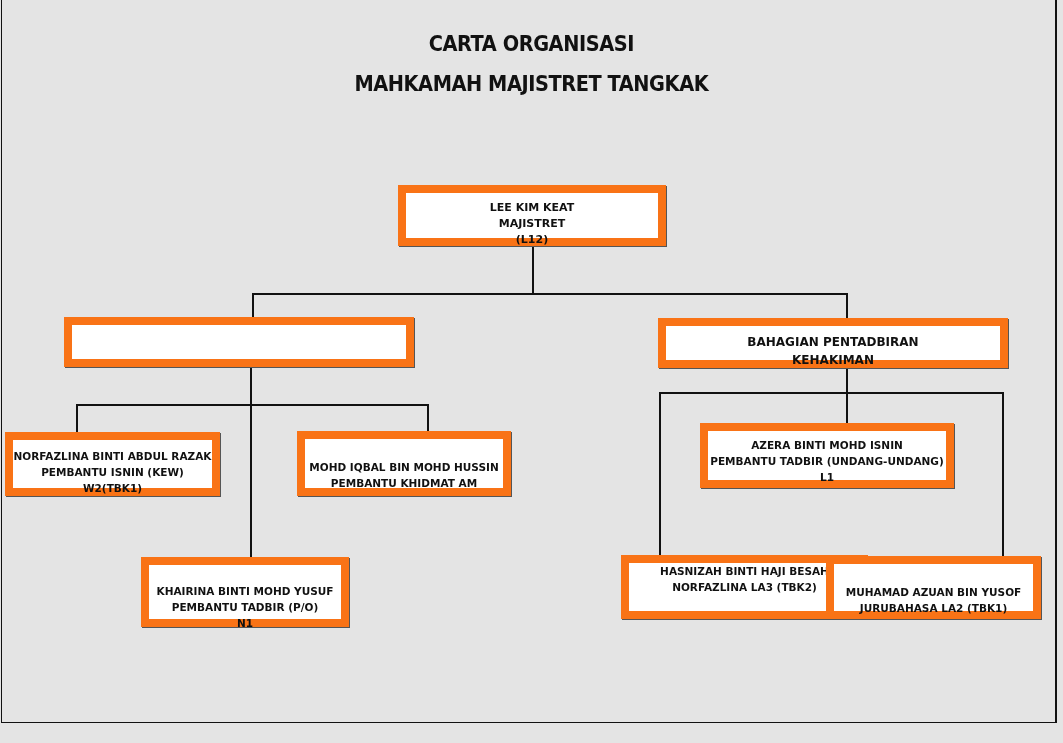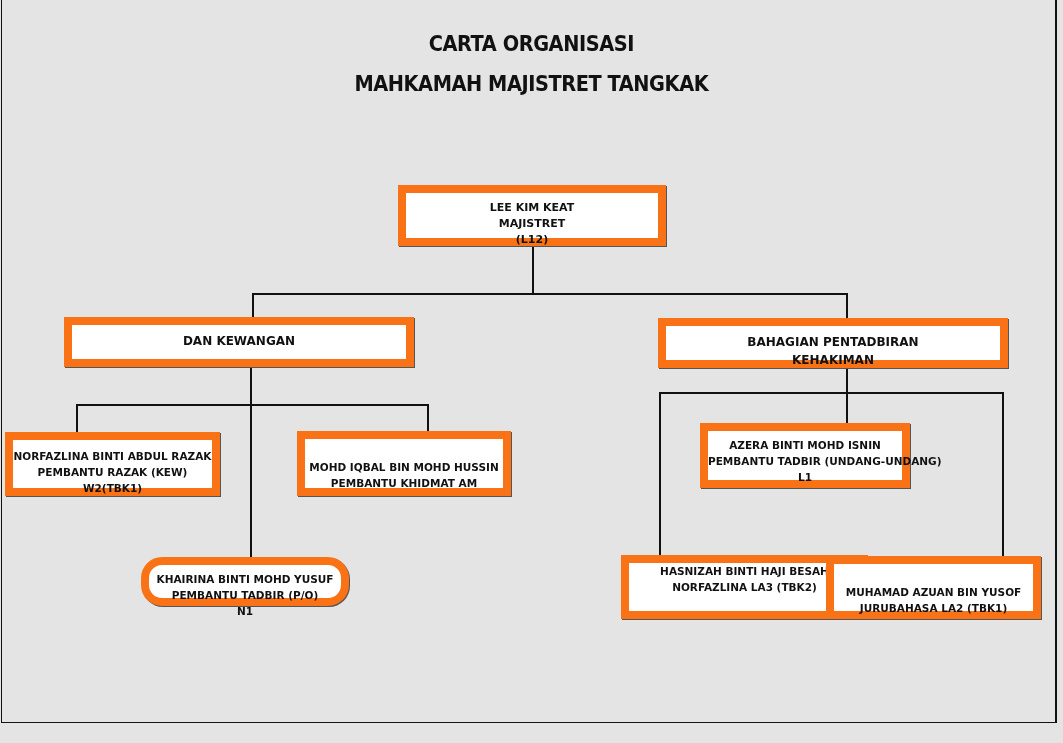--- a/index.html
+++ b/index.html
@@ -83,43 +83,42 @@
 <div class="line v" style="left:659px; top:392px; height:164px;"></div>
 <div class="line v" style="left:1002px; top:392px; height:164px;"></div>
 
 <div class="box" style="left:398px; top:185px; width:268px; height:61px; padding-top:7px;">
   <span class="ln">LEE KIM KEAT</span>
   <span class="ln">MAJISTRET</span>
   <span class="ln">(L12)</span>
 </div>
 
 <div class="box" style="left:64px; top:317px; width:350px; height:50px; padding-top:7px; font-size:12px; line-height:18px;">
-  <span class="ln">DAN KEWANGAN</span>
 </div>
 <div class="box" style="left:658px; top:318px; width:350px; height:50px; padding-top:7px; font-size:12px; line-height:18px;">
   <span class="ln">BAHAGIAN PENTADBIRAN</span>
   <span class="ln">KEHAKIMAN</span>
 </div>
 
 <div class="box" style="left:5px; top:432px; width:215px; height:64px; padding-top:8px; font-size:10.5px;">
   <span class="ln">NORFAZLINA BINTI ABDUL RAZAK</span>
-  <span class="ln">PEMBANTU RAZAK (KEW)</span>
+  <span class="ln">PEMBANTU ISNIN (KEW)</span>
   <span class="ln">W2(TBK1)</span>
 </div>
 <div class="box" style="left:297px; top:431px; width:214px; height:65px; padding-top:20px; font-size:10.5px;">
   <span class="ln">MOHD IQBAL BIN MOHD HUSSIN</span>
   <span class="ln">PEMBANTU KHIDMAT AM</span>
 </div>
-<div class="box" style="left:141px; top:557px; width:208px; height:49px; padding-top:6px; font-size:10.5px;border-radius:21px;">
+<div class="box" style="left:141px; top:557px; width:208px; height:70px; padding-top:18px; font-size:10.5px;">
   <span class="ln">KHAIRINA BINTI MOHD YUSUF</span>
   <span class="ln">PEMBANTU TADBIR (P/O)</span>
   <span class="ln">N1</span>
 </div>
 
-<div class="box" style="left:700px; top:423px; width:210px; height:65px; padding-top:6px; font-size:10.5px;">
+<div class="box" style="left:700px; top:423px; width:254px; height:65px; padding-top:6px; font-size:10.5px;">
   <span class="ln">AZERA BINTI MOHD ISNIN</span>
   <span class="ln">PEMBANTU TADBIR (UNDANG-UNDANG)</span>
   <span class="ln">L1</span>
 </div>
 <div class="box" style="left:573px; top:555px; width:247px; height:64px; padding-top:0; font-size:10.5px;margin-left:48px;">
   <span class="ln">HASNIZAH BINTI HAJI BESAH</span>
   <span class="ln">NORFAZLINA LA3 (TBK2)</span>
 </div>
 <div class="box" style="left:826px; top:556px; width:215px; height:63px; padding-top:20px; font-size:10.5px;">
   <span class="ln">MUHAMAD AZUAN BIN YUSOF</span>

